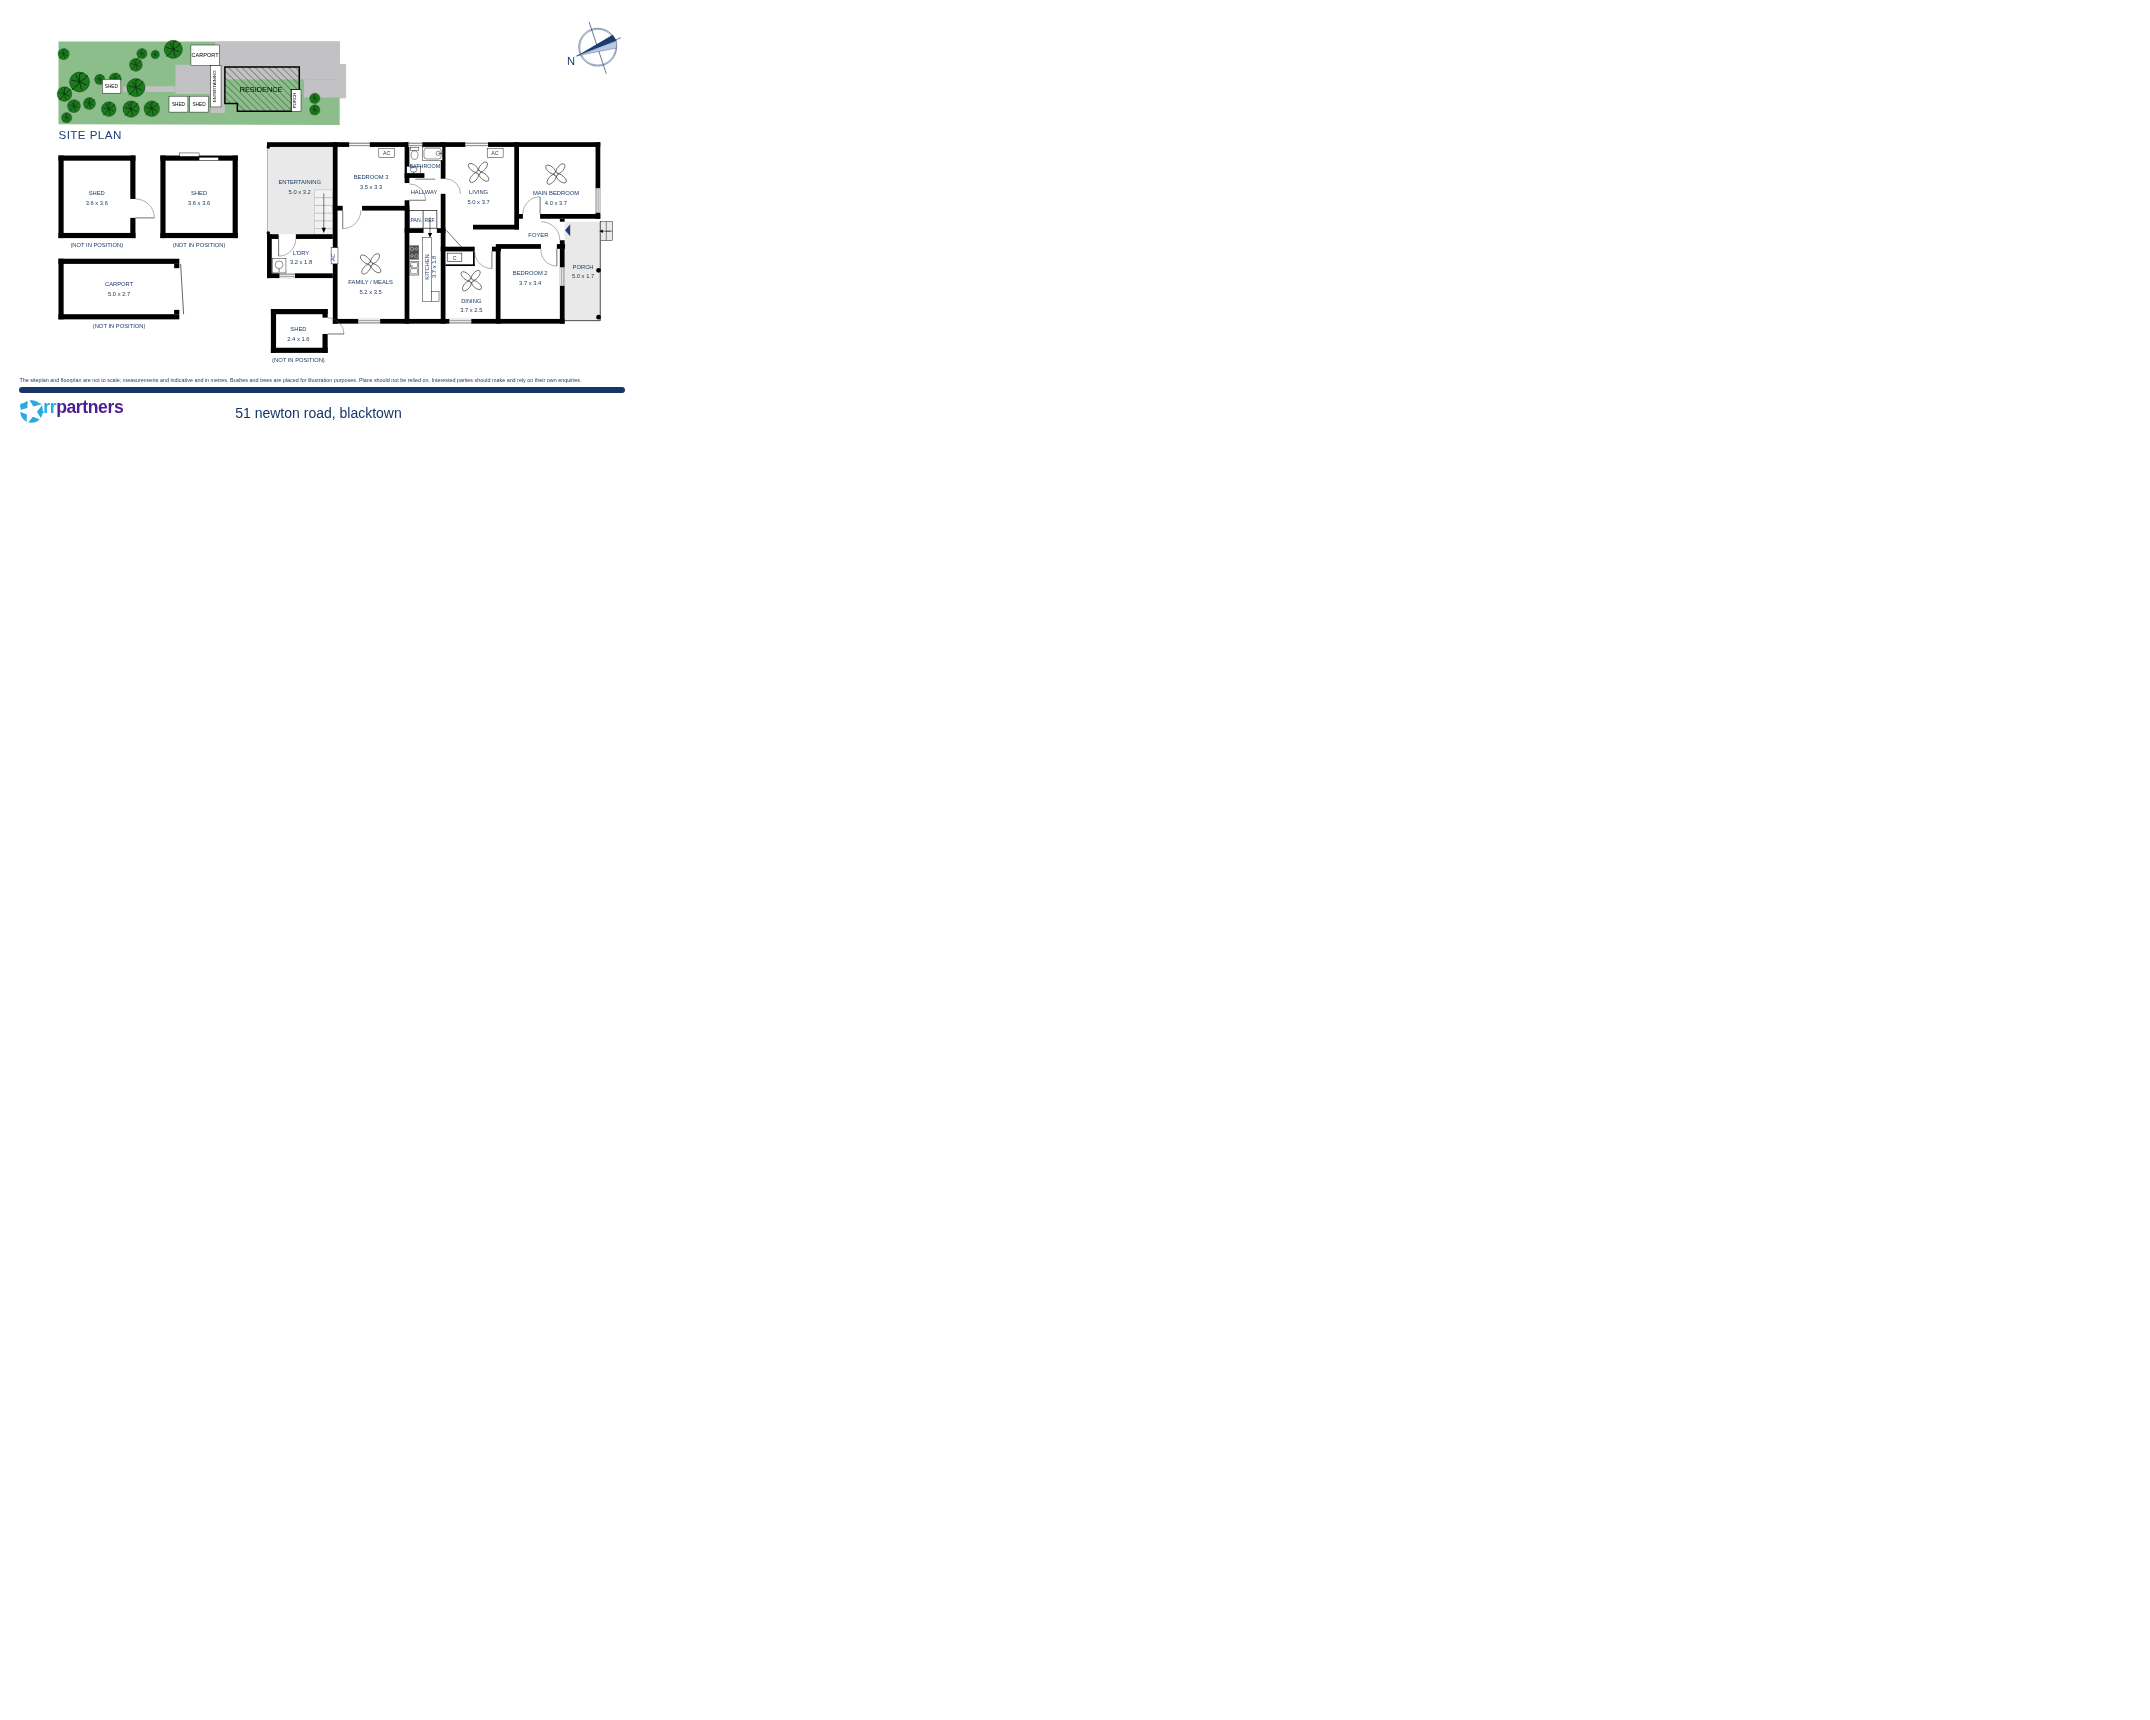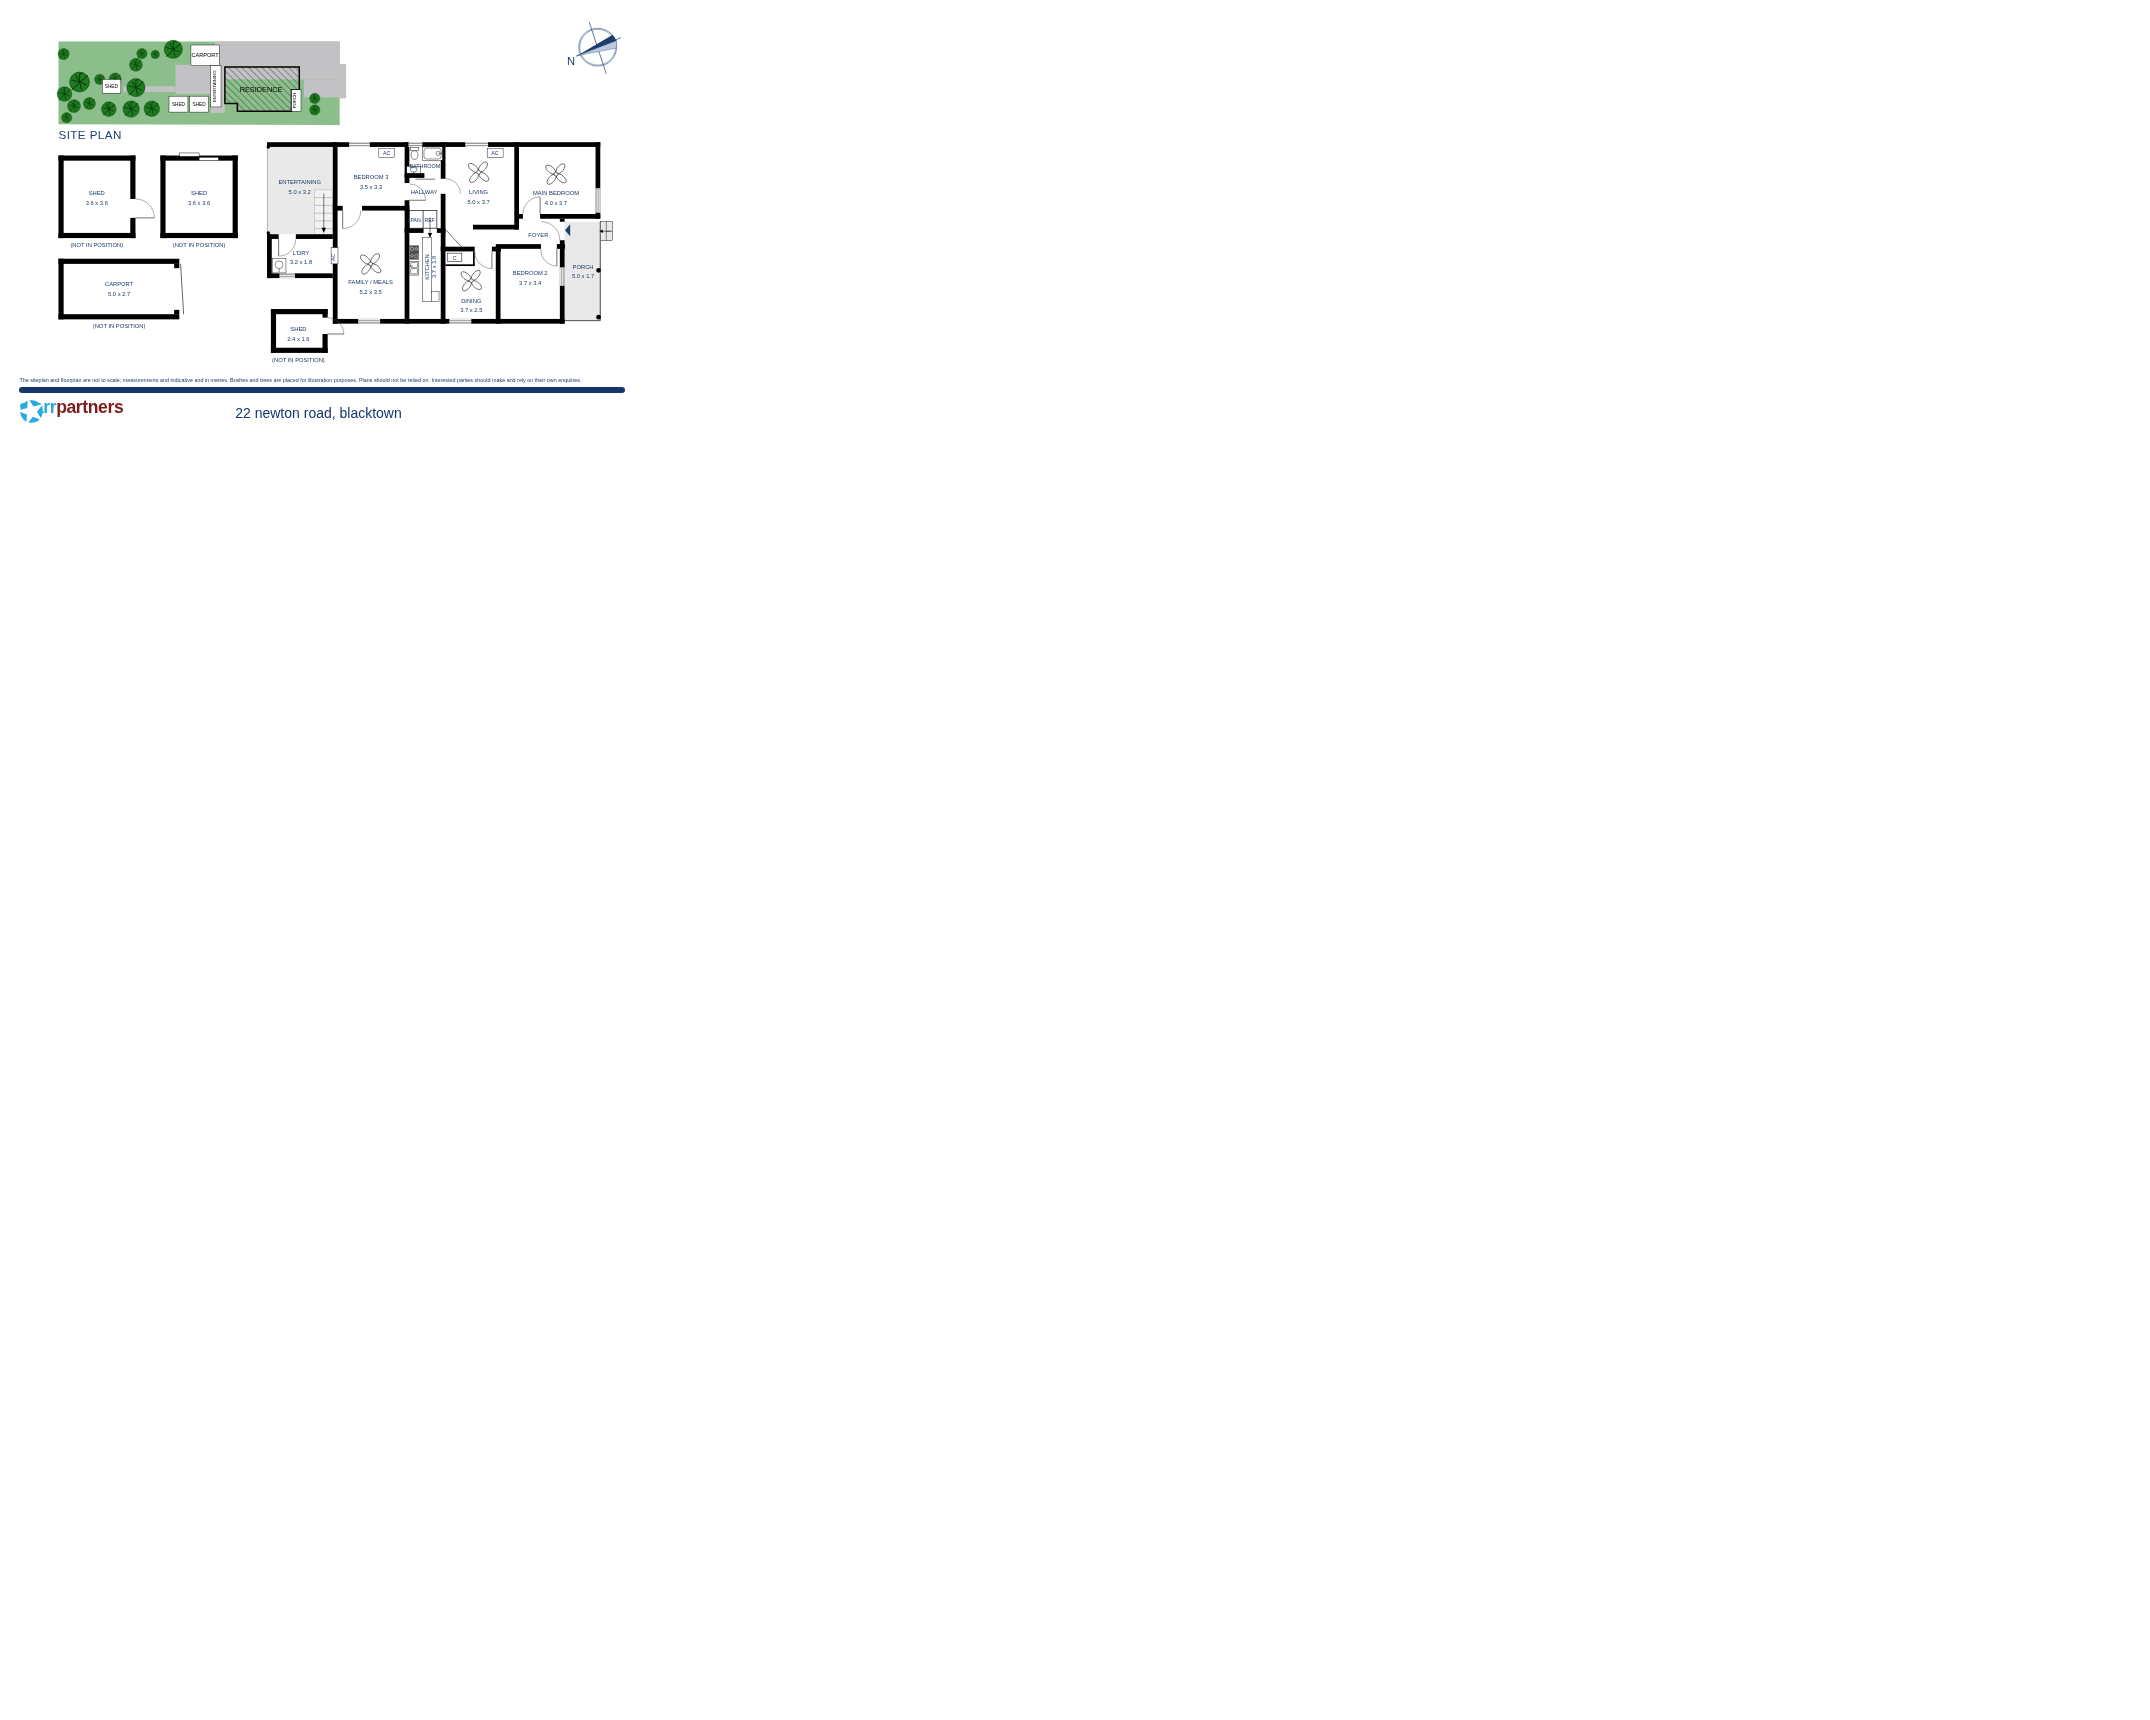--- a/index.html
+++ b/index.html
@@ -20,21 +20,21 @@
   .arc{stroke:#555;stroke-width:1.1;fill:none;}
   .leaf{stroke:#000;stroke-width:1.3;fill:none;}
   .winline{stroke:#000;stroke-width:1;}
   .disclaimer{position:absolute;left:19.4px;top:377px;width:607px;font-size:5.4px;
       color:#1b3e6f;white-space:nowrap;}
   .navy-bar{position:absolute;left:19.4px;top:387px;width:606px;height:5.6px;
       background:#16366b;border-radius:3px;}
   .logo{position:absolute;left:19px;top:399px;display:flex;align-items:center;gap:3px;}
   .logo-text{font-size:17.6px;font-weight:600;letter-spacing:-0.4px;line-height:1;}
   .logo-starr{color:#29abe2;}
-  .logo-partners{color:#7f1d1d;margin-top:42px;}
+  .logo-partners{color:#4c1d95;margin-top:42px;}
   .address{position:absolute;left:181px;top:405px;width:275px;text-align:center;
       font-size:14px;color:#16366b;}
 </style>
 </head>
 <body>
 
 <div class="page">
 
 <svg width="645" height="379" viewBox="0 0 1500 880">
   <defs>
@@ -398,15 +398,15 @@
   <div class="navy-bar"></div>
 
   <div class="logo">
     <svg width="25" height="25" viewBox="-30 -30 60 60">
       <circle r="27" fill="#29abe2"></circle>
       <path d="M-8.8,-32.8 L4.7,-12.1 L28.5,-18.5 L13,0.7 L26.4,21.4 L3.4,12.6 L-12.2,31.7 L-10.9,7.1 L-33.9,-1.8 L-10.1,-8.2 Z" fill="#fff"></path>
     </svg>
     <div class="logo-text"><span class="logo-starr">starr</span><span class="logo-partners">partners</span></div>
   </div>
 
-  <div class="address">22 newton road, blacktown</div>
+  <div class="address">51 newton road, blacktown</div>
 </div>
 
 
 </body></html>

